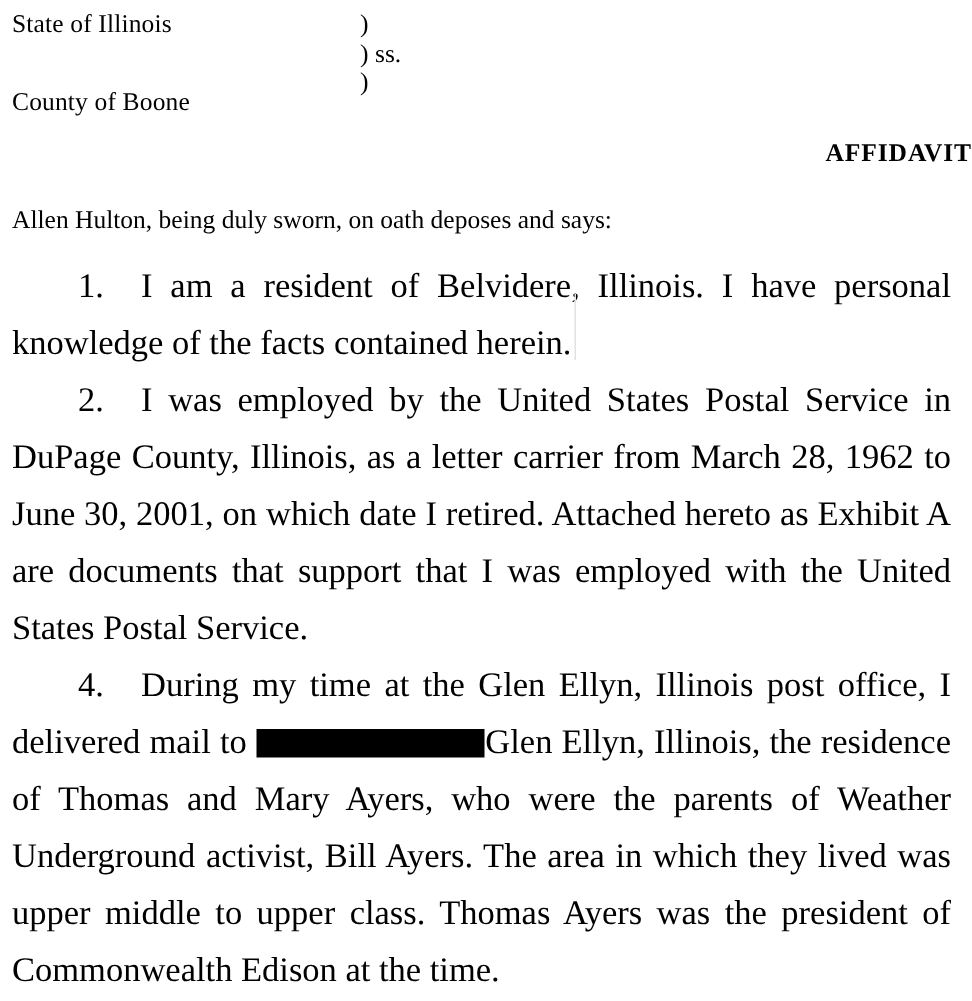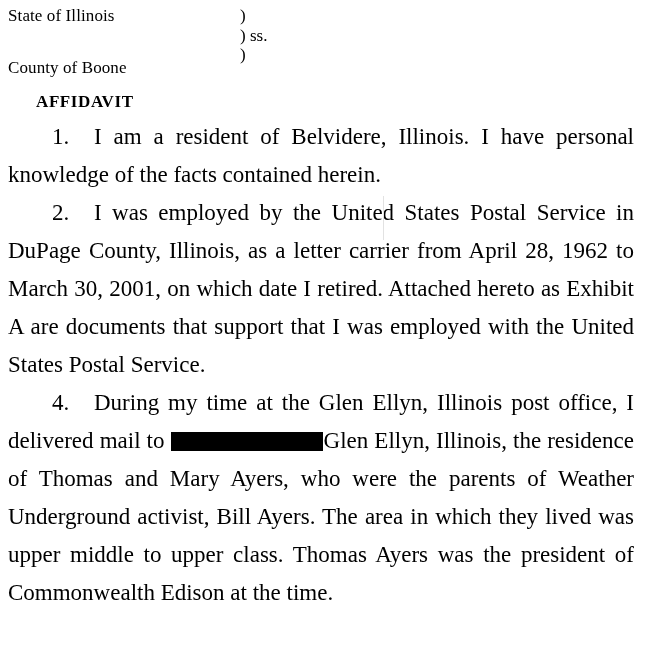--- a/index.html
+++ b/index.html
@@ -52,26 +52,26 @@
 
   .ss {
     position: absolute;
     left: 250px;
     top: 26px;
     font-size: 17px;
     line-height: 20px;
   }
 
   .title {
-    text-align: left;
+    text-align: right;
     font-size: 17px;
     font-weight: bold;
     letter-spacing: 0.6px;
-    margin: 16px 0 0 0;
-    padding-left: 36px;
+    margin: 16px 0 0 16px;
+    padding-left: 8px;
   }
 
   .intro {
     font-size: 17px;
     line-height: 38px;
     margin: 16px 0 0 0;
     padding-left: 8px;
   }
 
   .para {
@@ -118,27 +118,28 @@
     <div class="caption-line state">State of Illinois</div>
     <div class="caption-line county">County of Boone</div>
     <div class="paren p1">)</div>
     <div class="paren p2">)</div>
     <div class="paren p3">)</div>
     <div class="ss">ss.</div>
   </div>
 
   <div class="title">AFFIDAVIT</div>
 
+  <div class="intro">Allen Hulton, being duly sworn, on oath deposes and says:</div>
 
   <p class="para first-after-title">
     <span class="num">1.</span><span>I am a resident of Belvidere, Illinois.   I have personal knowledge of the facts contained herein.</span>
   </p>
 
   <p class="para">
-    <span class="num">2.</span><span>I was employed by the United States Postal Service in DuPage County, Illinois, as a letter carrier from April 28, 1962 to March 30, 2001, on which date I retired.  Attached hereto as Exhibit A are documents that support that I was employed with the United States Postal Service.</span>
+    <span class="num">2.</span><span>I was employed by the United States Postal Service in DuPage County, Illinois, as a letter carrier from March 28, 1962 to June 30, 2001, on which date I retired.  Attached hereto as Exhibit A are documents that support that I was employed with the United States Postal Service.</span>
   </p>
 
 
   <p class="para">
     <span class="num">4.</span><span>During my time at the Glen Ellyn, Illinois post office, I delivered mail to</span>
     <span class="redaction"></span><span>Glen Ellyn, Illinois, the residence of Thomas and Mary Ayers, who were the parents of Weather Underground activist, Bill Ayers.  The area in which they lived was upper middle to upper class.  Thomas Ayers was the president of Commonwealth Edison at the time.</span>
   </p>
 
   <div class="scan-line"></div>
 </div>

